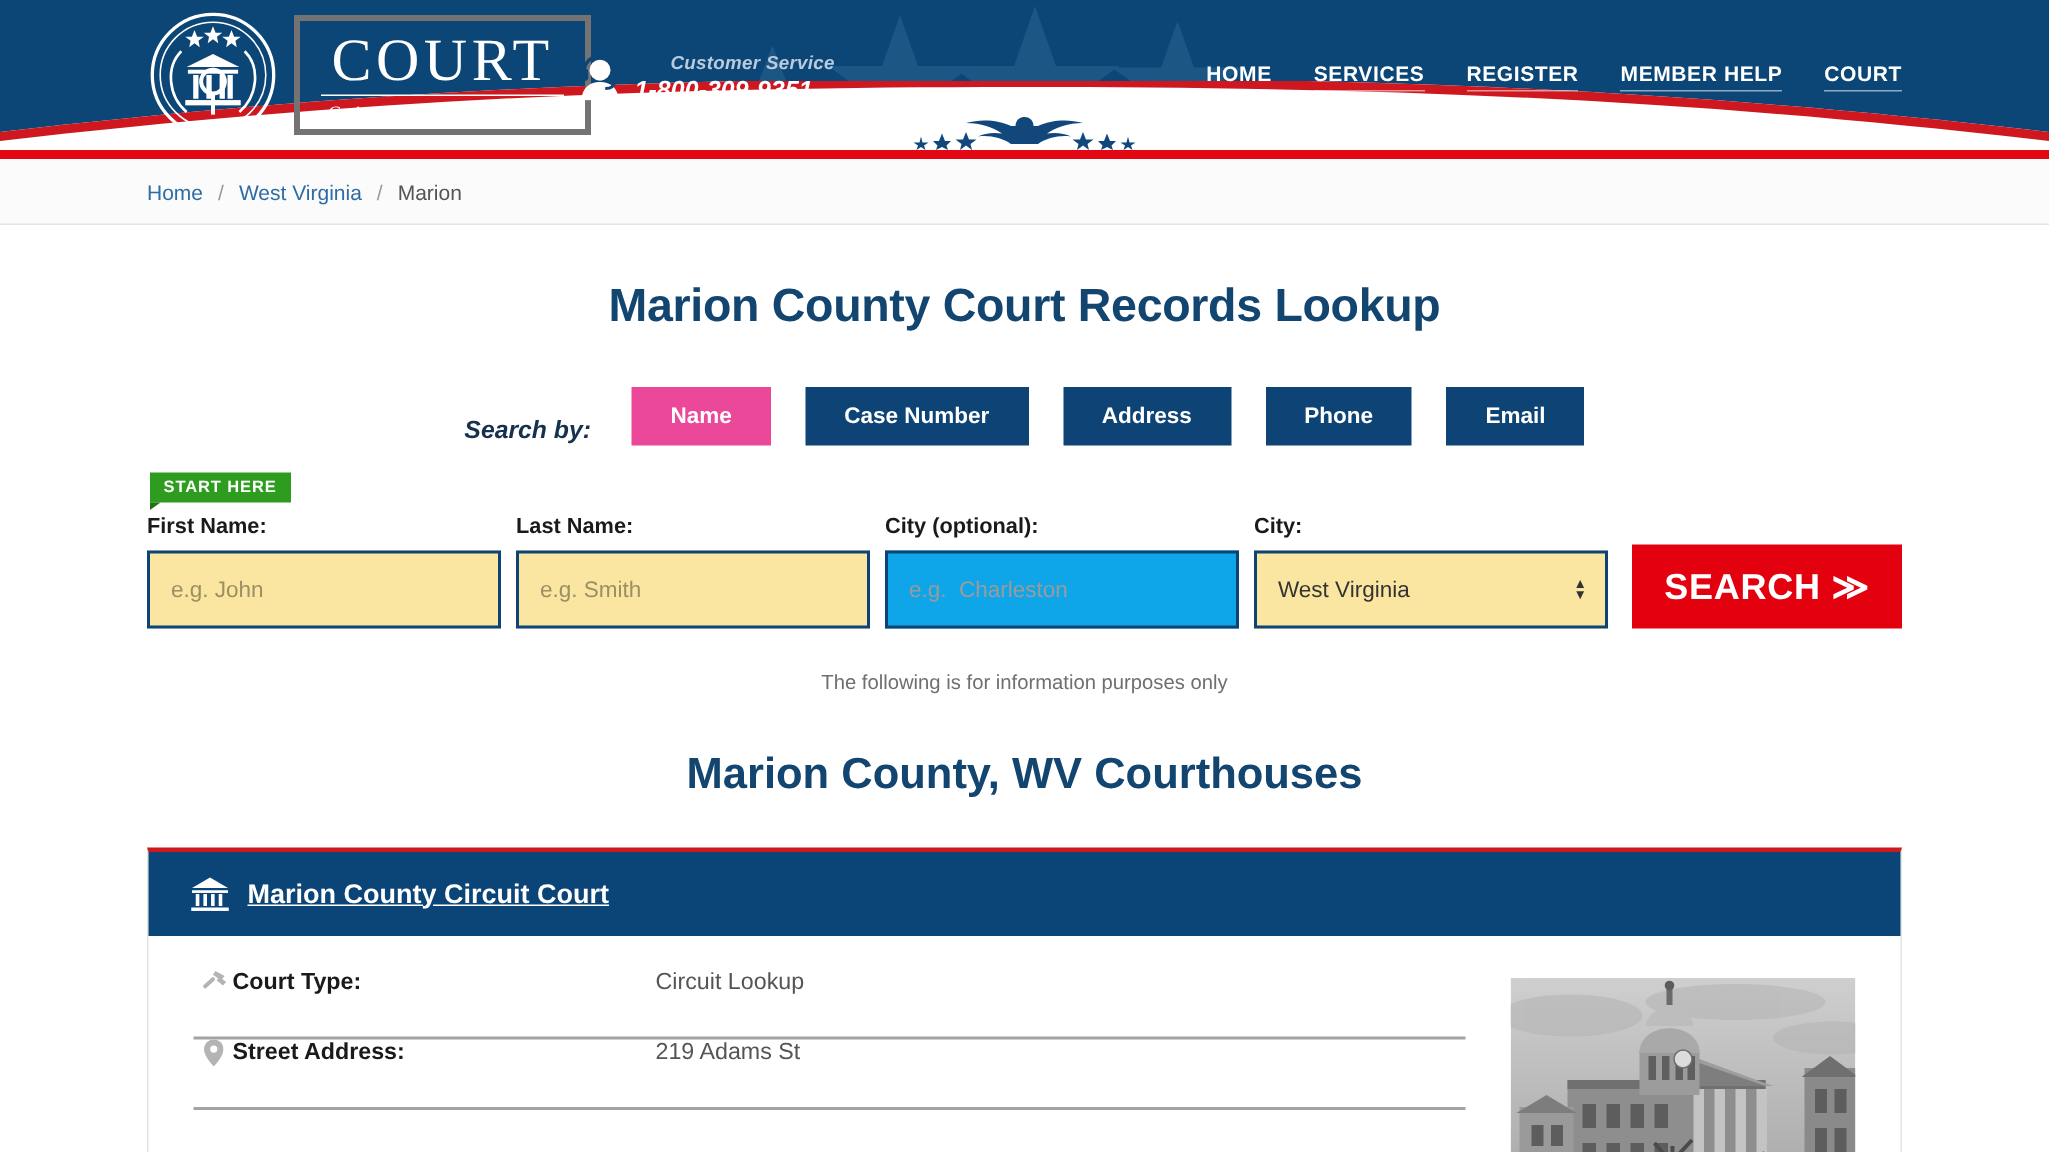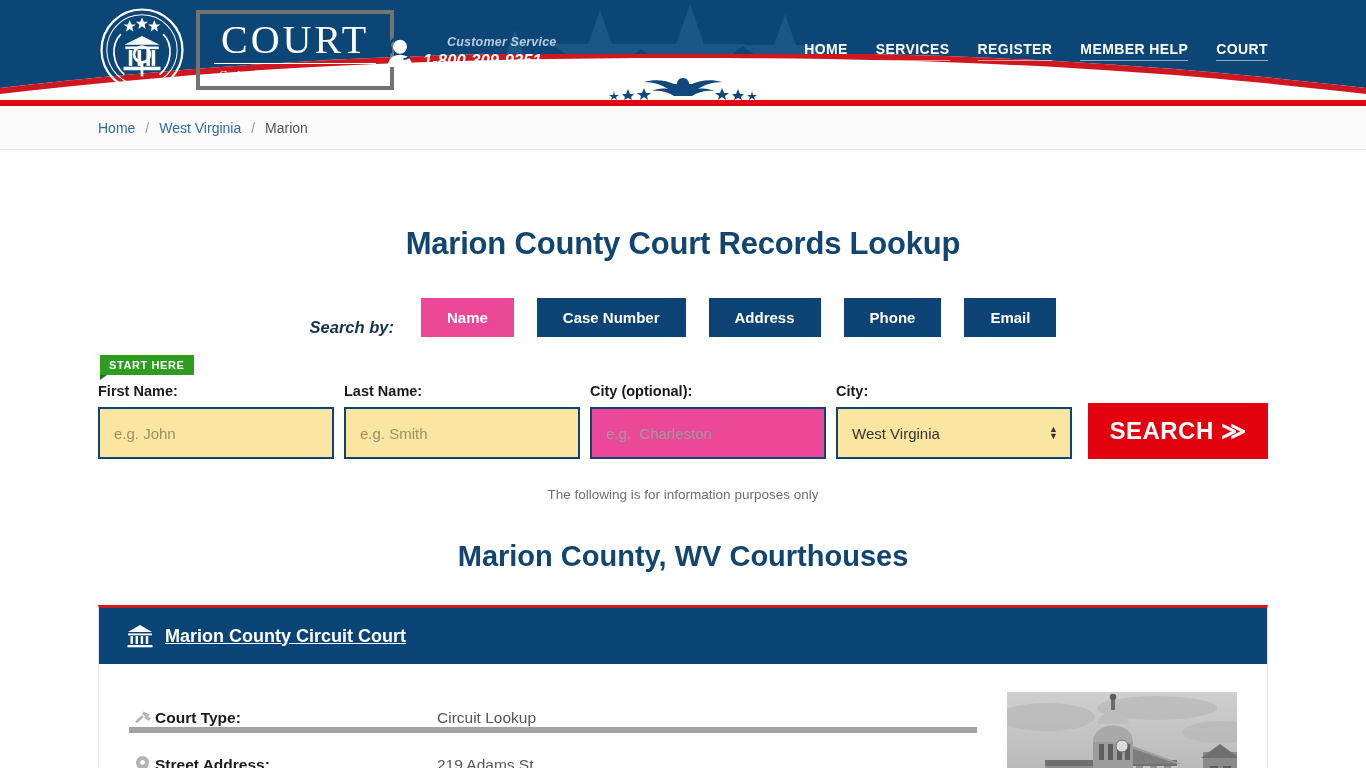--- a/index.html
+++ b/index.html
@@ -130,21 +130,21 @@
   .crumb a { color: #2e6ca4; text-decoration: none; }
   .crumb .sep { color: #9a9a9a; }
   .crumb .cur { color: #555555; }
 
   
   .page-title {
     text-align: center;
     color: #12456f;
     font-size: 31px;
     font-weight: bold;
-    margin-top: 76px;
+    margin-top: 36px;
     letter-spacing: -.2px;
   }
 
   .searchby-row {
     display: flex;
     align-items: flex-end;
     justify-content: center;
     gap: 23px;
     margin-top: 36px;
   }
@@ -214,21 +214,21 @@
     color: #333333;
     outline: none;
   }
   .field input::placeholder { color: #9b9b9b; }
   .f-first  { width: 236px; }
   .f-last   { width: 236px; }
   .f-city   { width: 236px; }
   .f-state  { width: 236px; }
   .yellow   { background: #fae6a0; }
   .yellow::placeholder { color: #9c8f63 !important; }
-  .white    { background: #ec4899; }
+  .white    { background: #0ea5e9; }
   .f-first input, .f-last input { width: 236px; }
   .f-city  input { width: 236px; }
   .select-wrap { position: relative; width: 236px; }
   .select-wrap select {
     width: 236px;
     appearance: none;
     -webkit-appearance: none;
     background: #fae6a0;
   }
   .spin {
@@ -292,23 +292,23 @@
     font-weight: bold;
     text-decoration: underline;
   }
   .card-body {
     display: flex;
     padding: 22px 30px 0 30px;
   }
   .detail-list { flex: 1; padding-right: 30px; }
   .drow {
     display: flex;
-    align-items: flex-end;
+    align-items: flex-start;
     height: 47px;
-    border-bottom: 6px solid #a3a3a3;
+    border-bottom: 2px solid #a3a3a3;
   }
   .drow .ico {
     width: 26px;
     display: flex;
     justify-content: center;
     align-items: center;
     color: #b4b4b4;
   }
   .drow .dlabel {
     width: 282px;

